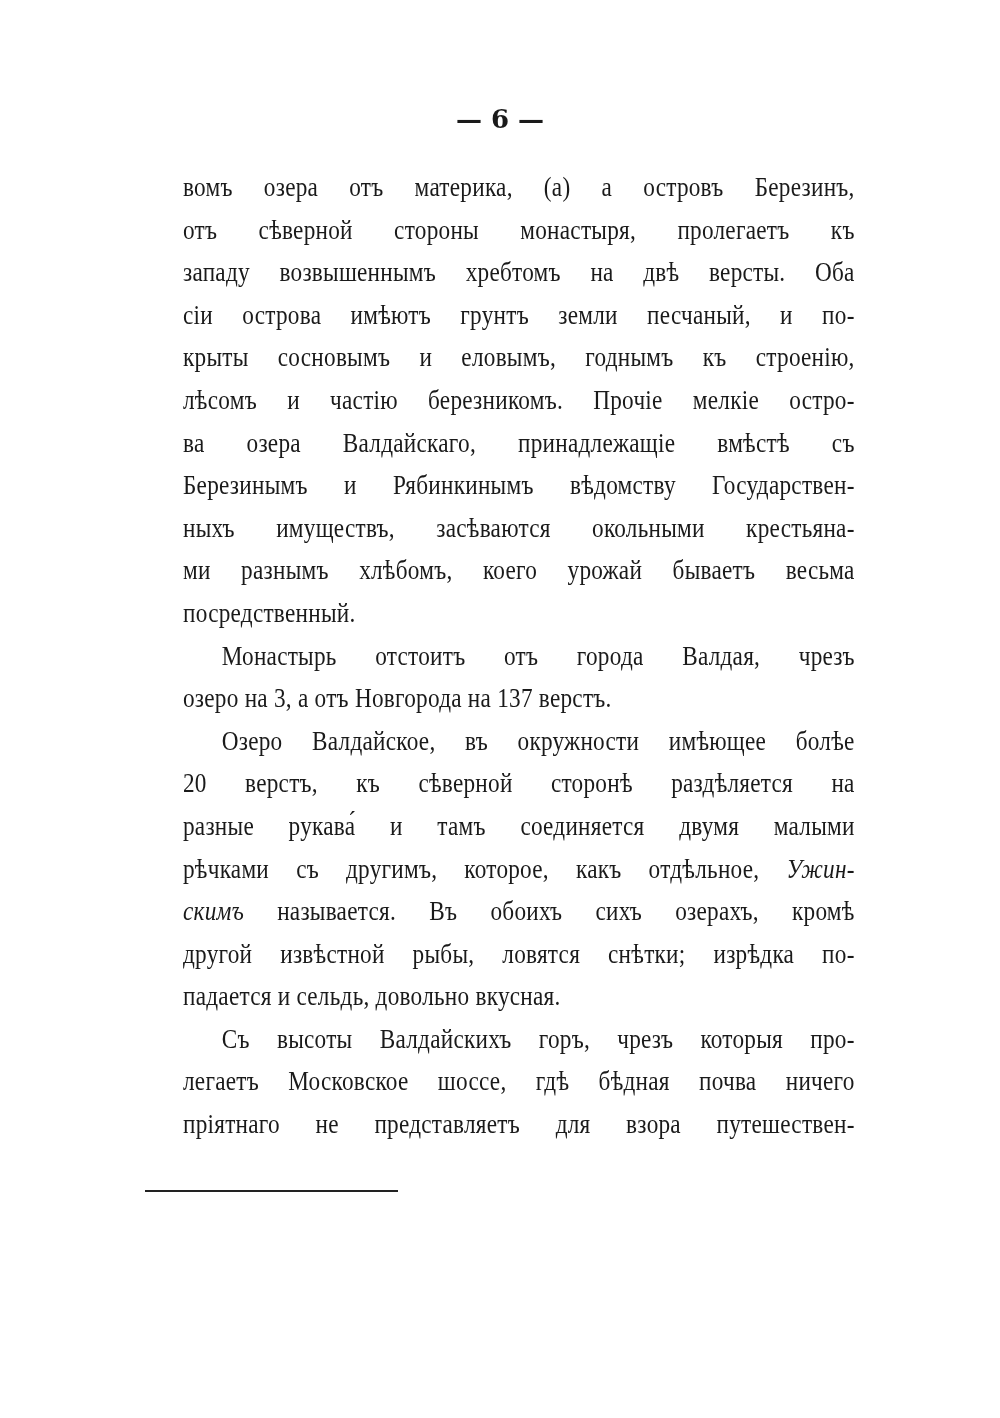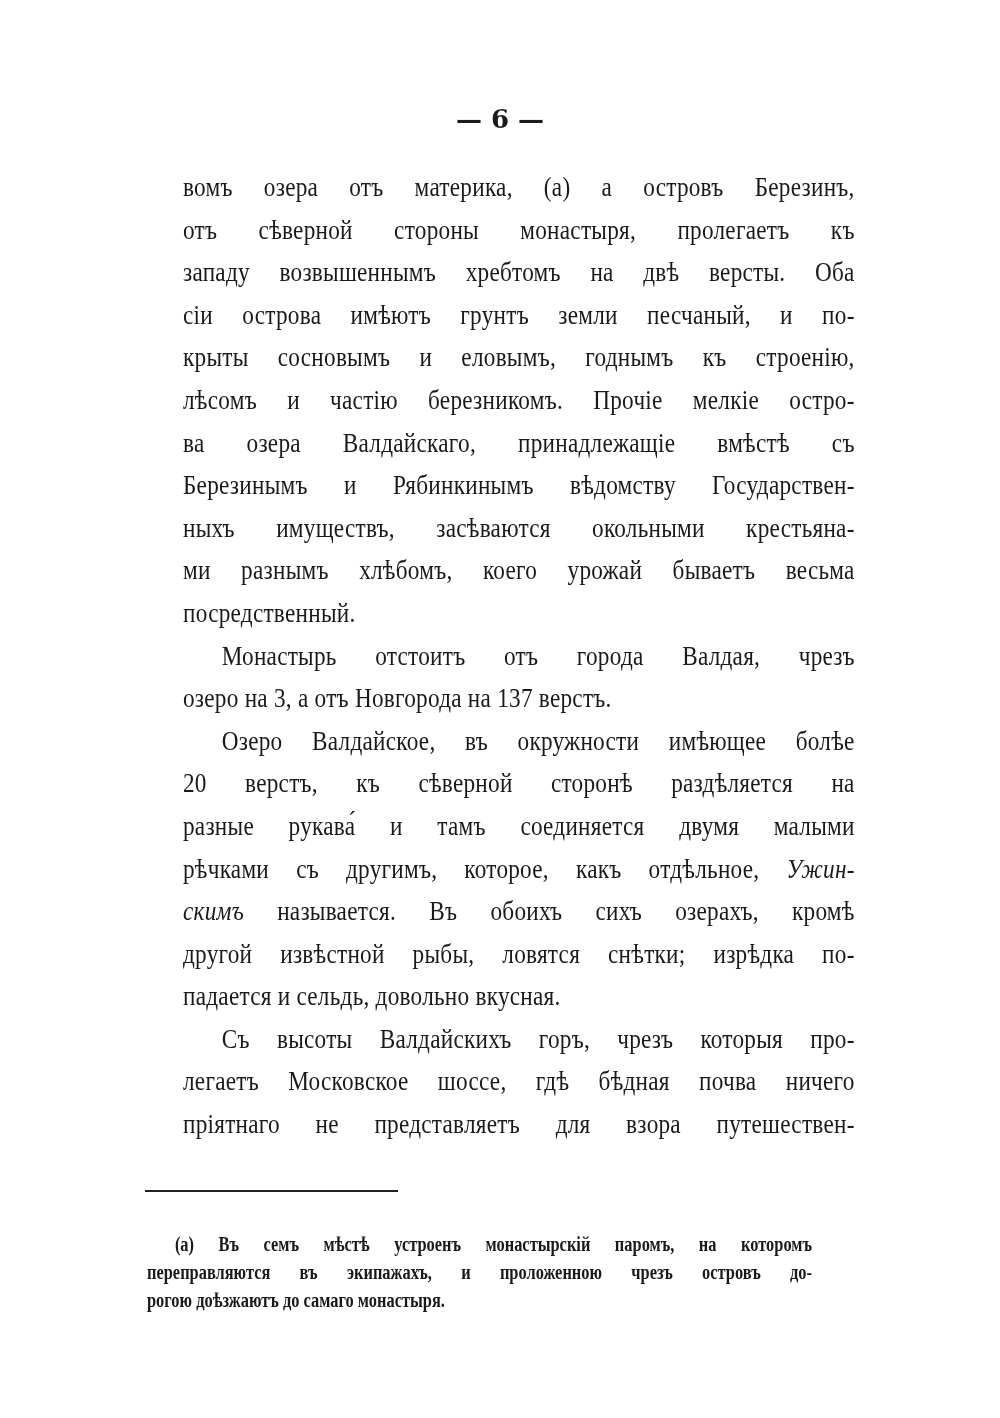--- a/index.html
+++ b/index.html
@@ -51,18 +51,13 @@
     <div class="line">другой извѣстной рыбы, ловятся снѣтки; изрѣдка по-</div>
     <div class="line last">падается и сельдь, довольно вкусная.</div>
 
     <div class="line indent">Съ высоты Валдайскихъ горъ, чрезъ которыя про-</div>
     <div class="line">легаетъ Московское шоссе, гдѣ бѣдная почва ничего</div>
     <div class="line">пріятнаго не представляетъ для взора путешествен-</div>
   </div>
 
   <div class="footnote-rule"></div>
 
-  <div class="footnotes">
-    <div class="fn-line indent">(а) Въ семъ мѣстѣ устроенъ монастырскій паромъ, на которомъ</div>
-    <div class="fn-line">переправляются въ экипажахъ, и проложенною чрезъ островъ до-</div>
-    <div class="fn-line last">рогою доѣзжаютъ до самаго монастыря.</div>
-  </div>
 </div>
 
 </body></html>

